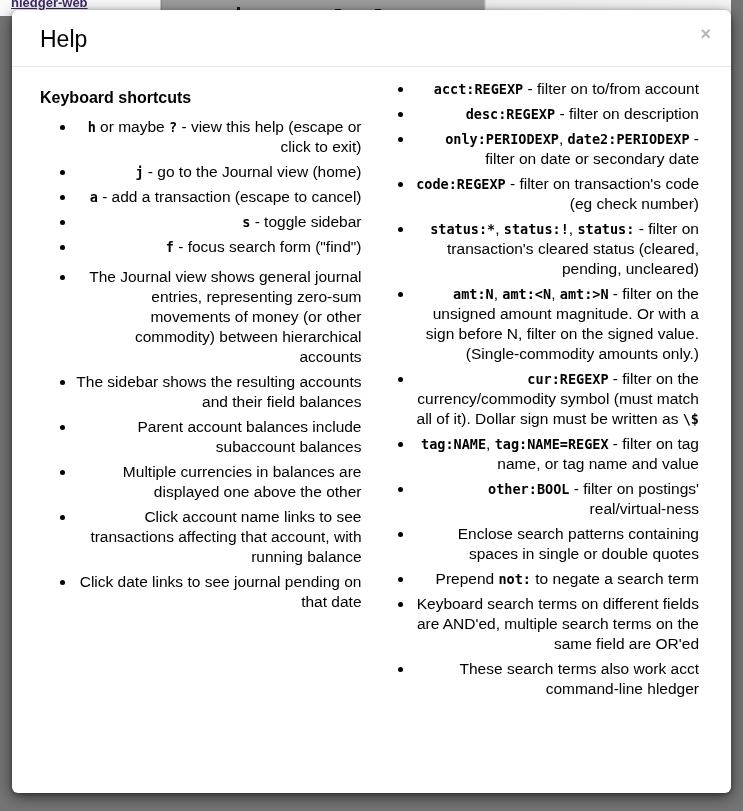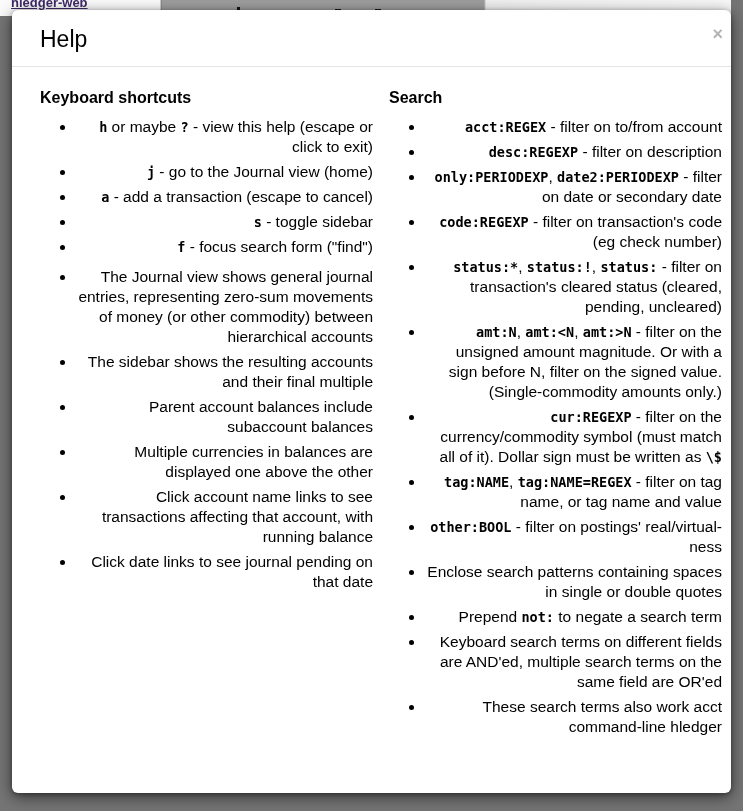--- a/index.html
+++ b/index.html
@@ -34,33 +34,33 @@
   .frag4{left:375px;width:6px;height:6px;}
   
   .modal{
     position:absolute;left:12px;top:10px;width:719px;height:783px;
     background:var(--modal_bg);border-radius:6px;
     box-shadow:0 4px 16px rgba(0,0,0,0.55), 0 1px 4px rgba(0,0,0,0.35);
     overflow:hidden;
   }
   .modal-header{
     display:flex;align-items:flex-start;
-    padding:15px 8px 12px 28px;
+    padding:15px 20px 12px 28px;
     border-bottom:1px solid var(--header_border);
     justify-content:space-between;
   }
   .modal-title{font-size:23px;font-weight:400;line-height:1.25;margin:0;}
   .close-btn{
     margin-left:auto;border:none;background:none;padding:0;cursor:pointer;
     color:var(--close);font-size:18px;font-weight:bold;line-height:1;
     font-family:"Liberation Sans",sans-serif;
   }
   .modal-body{
     display:flex;gap:16px;
-    padding:2px 9px 20px 28px;
+    padding:2px 32px 20px 28px;
     overflow:hidden;height:725px;
   }
   .col{flex:1 1 0;min-width:0;}
   .section-heading{font-size:16px;font-weight:bold;margin:20px 0 10px;}
   .col ul{margin:10px 0;padding-left:36px;}
   .col li{font-size:15.5px;line-height:20px;margin-bottom:5px;text-align:right;}
   code.key{
     font-family:"DejaVu Sans Mono","Liberation Mono",monospace;
     font-weight:bold;font-size:13.5px;
   }
@@ -87,31 +87,30 @@
         <h4 class="section-heading">Keyboard shortcuts</h4>
         <ul>
           <li><code class="key">h</code> or maybe <code class="key">?</code> - view this help (escape or click to exit)</li>
           <li><code class="key">j</code> - go to the Journal view (home)</li>
           <li><code class="key">a</code> - add a transaction (escape to cancel)</li>
           <li><code class="key">s</code> - toggle sidebar</li>
           <li><code class="key">f</code> - focus search form ("find")</li>
         </ul>
         <ul>
           <li>The Journal view shows general journal entries, representing zero-sum movements of money (or other commodity) between hierarchical accounts</li>
-          <li>The sidebar shows the resulting accounts and their final multiple</li>
+          <li>The sidebar shows the resulting accounts and their field balances</li>
           <li>Parent account balances include subaccount balances</li>
           <li>Multiple currencies in balances are displayed one above the other</li>
           <li>Click account name links to see transactions affecting that account, with running balance</li>
           <li>Click date links to see journal pending on that date</li>
         </ul>
       </div>
     <div class="col">
-        <h4 class="section-heading">Search</h4>
         <ul>
-          <li><code class="key">acct:REGEX</code> - filter on to/from account</li>
+          <li><code class="key">acct:REGEXP</code> - filter on to/from account</li>
           <li><code class="key">desc:REGEXP</code> - filter on description</li>
           <li><code class="key">only:PERIODEXP</code>, <code class="key">date2:PERIODEXP</code> - filter on date or secondary date</li>
           <li><code class="key">code:REGEXP</code> - filter on transaction's code (eg check number)</li>
           <li><code class="key">status:*</code>, <code class="key">status:!</code>, <code class="key">status:</code> - filter on transaction's cleared status (cleared, pending, uncleared)</li>
           <li><code class="key">amt:N</code>, <code class="key">amt:&lt;N</code>, <code class="key">amt:&gt;N</code> - filter on the unsigned amount magnitude. Or with a sign before N, filter on the signed value. (Single-commodity amounts only.)</li>
           <li><code class="key">cur:REGEXP</code> - filter on the currency/commodity symbol (must match all of it). Dollar sign must be written as <code class="key">\$</code></li>
           <li><code class="key">tag:NAME</code>, <code class="key">tag:NAME=REGEX</code> - filter on tag name, or tag name and value</li>
           <li><code class="key">other:BOOL</code> - filter on postings' real/virtual-ness</li>
           <li>Enclose search patterns containing spaces in single or double quotes</li>
           <li>Prepend <code class="key">not:</code> to negate a search term</li>

